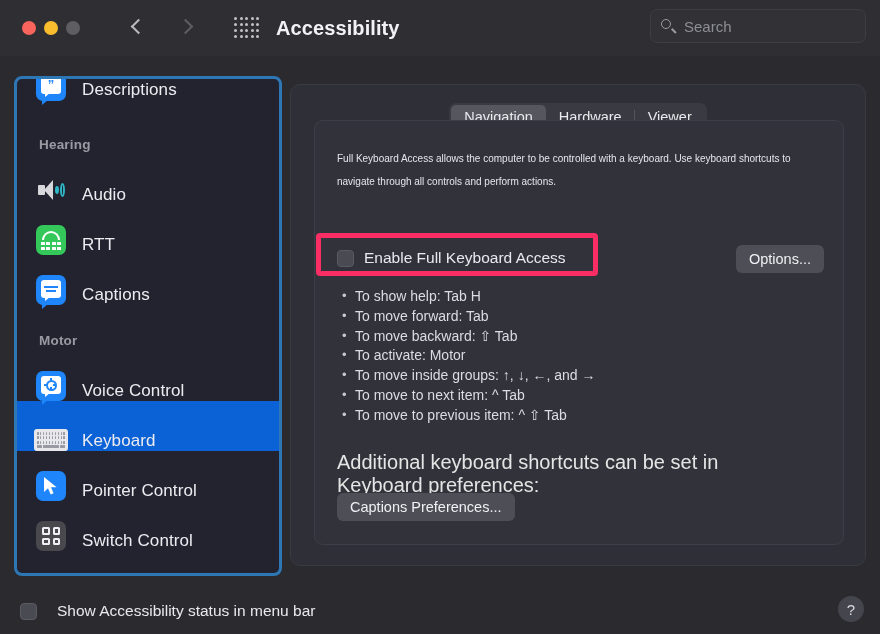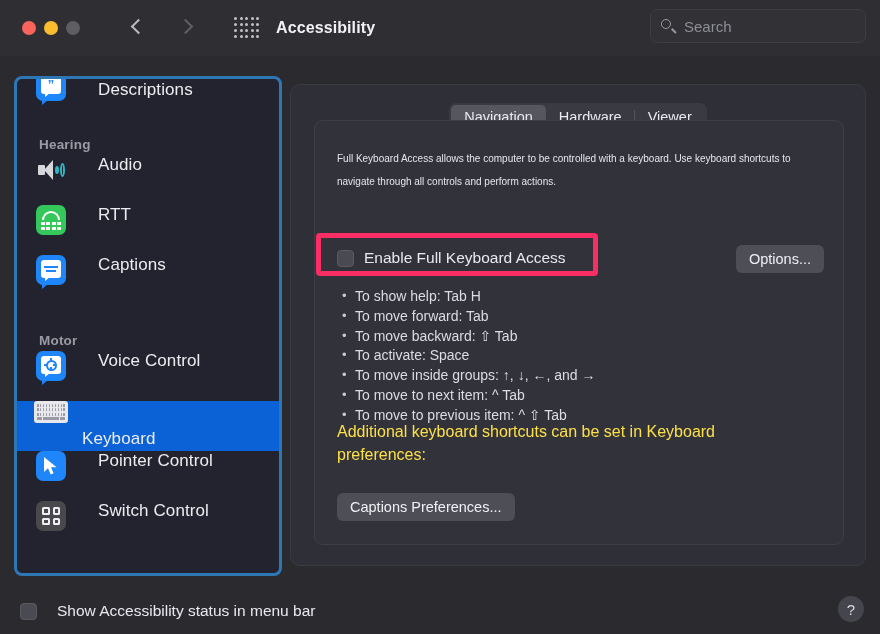--- a/index.html
+++ b/index.html
@@ -37,21 +37,21 @@
     border-right: 2.4px solid #5e5e64; border-top: 2.4px solid #5e5e64;
     transform: rotate(45deg); left: 2px;
   }
   .gridicon {
     margin-left: 40px; width: 26px; height: 22px;
     display: grid; grid-template-columns: repeat(5, 1fr); grid-template-rows: repeat(4, 1fr);
     gap: 1.5px; align-content: center;
   }
   .gridicon span { width: 3.2px; height: 3.2px; border-radius: 50%; background: #c2c2c7; }
   .wintitle {
-    margin-left: 16px; color: #f2f2f4; font-size: 16px; font-weight: bold;
+    margin-left: 16px; color: #f2f2f4; font-size: 20px; font-weight: bold;
     letter-spacing: .1px;
   }
   .searchbox {
     position: absolute; right: 14px; top: 9px;
     width: 216px; height: 34px; border-radius: 7px;
     background: #313136; border: 1px solid #3d3d43;
     display: flex; align-items: center; padding: 0 10px;
   }
   .searchbox .mag { width: 15px; height: 15px; position: relative; margin-right: 8px; flex: none; }
   .searchbox .mag i {
@@ -65,24 +65,24 @@
   .searchbox .ph { color: #8e8e96; font-size: 15px; }
 
   
   .sidebar {
     position: absolute; left: 14px; top: 76px; width: 268px; height: 500px;
     background: #232330; border: 3px solid #2e77b5; border-radius: 8px;
     overflow: hidden;
   }
   .sb-scroll { position: relative; width: 100%; height: 100%; }
   .sb-item {
-    display: flex; align-items: flex-start; height: 50px; padding-left: 19px;
+    display: flex; align-items: flex-end; height: 50px; padding-left: 19px;
   }
   .sb-item.selected { background: #0a62d6; }
-  .sb-label { color: #ececf0; font-size: 17px; margin-left: 32px; letter-spacing: .1px; }
+  .sb-label { color: #ececf0; font-size: 17px; margin-left: 16px; letter-spacing: .1px; }
   .sb-header {
     color: #9a9aa4; font-size: 13.5px; font-weight: bold;
     padding-left: 22px; height: 34px; display: flex; align-items: flex-end;
     padding-bottom: 3px; letter-spacing: .2px;
   }
   .sb-gap { height: 12px; }
 
   .icn { width: 30px; height: 30px; flex: none; position: relative; }
   .icn.sq { border-radius: 7px; }
 
@@ -217,22 +217,22 @@
   .bullets {
     position: absolute; left: 26px; top: 166px; width: 430px;
     color: #dcdce3; font-size: 14px; line-height: 19.8px; list-style: none;
   }
   .bullets li { position: relative; padding-left: 14px; white-space: nowrap; }
   .bullets li::before {
     content: "•"; position: absolute; left: 1px; top: -1px;
     color: #c8c8d0; font-size: 13px;
   }
   .addl {
-    position: absolute; left: 22px; top: 300px; width: 440px;
-    color: #fde047; font-size: 16px; line-height: 22.5px;
+    position: absolute; left: 22px; top: 330px; width: 440px;
+    color: #e5e5e5; font-size: 20px; line-height: 22.5px;
   }
   .kpbtn { position: absolute; left: 22px; top: 372px; }
 
   
   .bottomrow {
     position: absolute; left: 20px; bottom: 14px;
     display: flex; align-items: center; gap: 20px;
   }
   .bottomrow .chklabel { font-size: 15.5px; }
   .helpbtn {
@@ -444,21 +444,21 @@
         <div class="chklabel">Enable Full Keyboard Access</div>
       </div>
       <div class="annot"></div>
 
       <button class="btn optbtn">Options...</button>
 
       <ul class="bullets">
         <li>To show help: Tab H</li>
         <li>To move forward: Tab</li>
         <li>To move backward: ⇧ Tab</li>
-        <li>To activate: Space</li>
+        <li>To activate: Motor</li>
         <li>To move inside groups: ↑, ↓, ←, and →</li>
         <li>To move to next item: ^ Tab</li>
         <li>To move to previous item: ^ ⇧ Tab</li>
       </ul>
 
       <div class="addl">Additional keyboard shortcuts can be set in Keyboard preferences:</div>
       <button class="btn kpbtn">Captions Preferences...</button>
     </div>
   </div>
 

